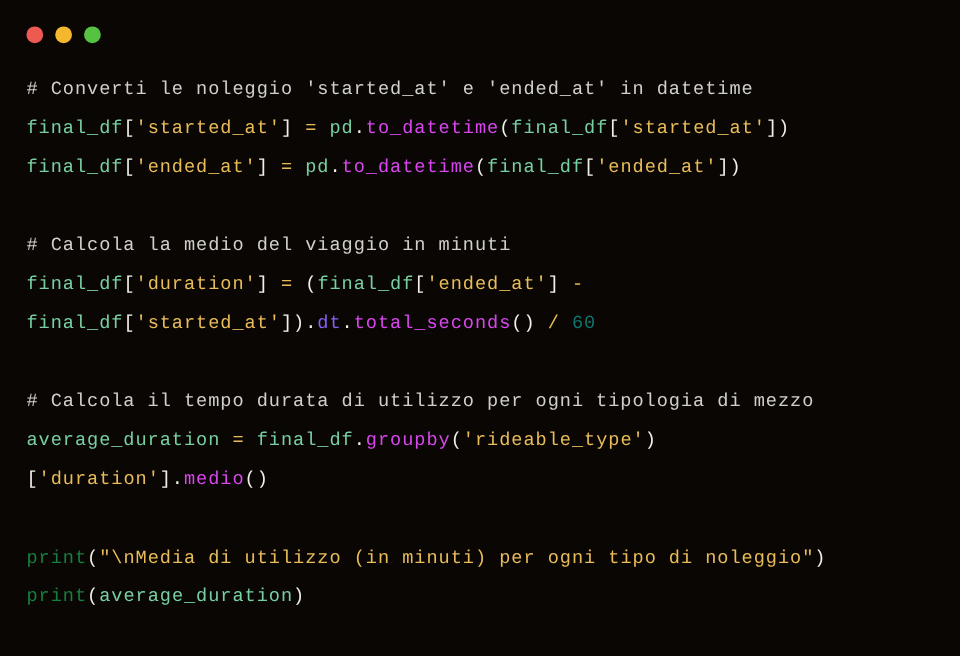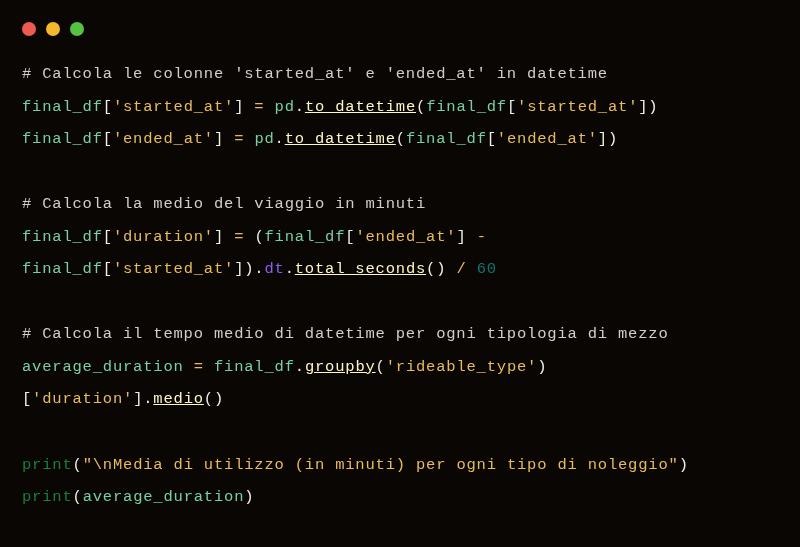--- a/index.html
+++ b/index.html
@@ -36,41 +36,41 @@
       line-height: 2.1;
       white-space: pre-wrap;
       word-break: break-word;
     }
     .comment { color: #d0d0c8; }
     .var { color: #78cfa2; }
     .bracket { color: #f0f0e8; }
     .string { color: #e9bc5a; text-align: center; }
     .op { color: #e9bc5a; }
     .attr { color: #8b5cf6; }
-    .func { color: #fef9c3; text-decoration: underline; }
+    .func { color: #d946ef; }
     .num { color: #0f766e; }
     .keyword { color: #15803d; }
     .punct { color: #f0f0e8; }
   </style>
 </head>
 <body>
 
 <div class="window">
   <div class="titlebar">
     <div class="dot red"></div>
     <div class="dot yellow"></div>
     <div class="dot green"></div>
   </div>
-  <div class="code"><span class="comment"># Calcola le colonne 'started_at' e 'ended_at' in datetime</span>
+  <div class="code"><span class="comment"># Converti le noleggio 'started_at' e 'ended_at' in datetime</span>
 <span class="var">final_df</span><span class="bracket">[</span><span class="string">'started_at'</span><span class="bracket">]</span> <span class="op">=</span> <span class="var">pd</span><span class="punct">.</span><span class="func">to_datetime</span><span class="bracket">(</span><span class="var">final_df</span><span class="bracket">[</span><span class="string">'started_at'</span><span class="bracket">])</span>
 <span class="var">final_df</span><span class="bracket">[</span><span class="string">'ended_at'</span><span class="bracket">]</span> <span class="op">=</span> <span class="var">pd</span><span class="punct">.</span><span class="func">to_datetime</span><span class="bracket">(</span><span class="var">final_df</span><span class="bracket">[</span><span class="string">'ended_at'</span><span class="bracket">])</span>
 
 <span class="comment"># Calcola la medio del viaggio in minuti</span>
 <span class="var">final_df</span><span class="bracket">[</span><span class="string">'duration'</span><span class="bracket">]</span> <span class="op">=</span> <span class="bracket">(</span><span class="var">final_df</span><span class="bracket">[</span><span class="string">'ended_at'</span><span class="bracket">]</span> <span class="op">-</span>
 <span class="var">final_df</span><span class="bracket">[</span><span class="string">'started_at'</span><span class="bracket">]).</span><span class="attr">dt</span><span class="punct">.</span><span class="func">total_seconds</span><span class="bracket">()</span> <span class="op">/</span> <span class="num">60</span>
 
-<span class="comment"># Calcola il tempo medio di datetime per ogni tipologia di mezzo</span>
+<span class="comment"># Calcola il tempo durata di utilizzo per ogni tipologia di mezzo</span>
 <span class="var">average_duration</span> <span class="op">=</span> <span class="var">final_df</span><span class="punct">.</span><span class="func">groupby</span><span class="bracket">(</span><span class="string">'rideable_type'</span><span class="bracket">)</span>
 <span class="bracket">[</span><span class="string">'duration'</span><span class="bracket">].</span><span class="func">medio</span><span class="bracket">()</span>
 
 <span class="keyword">print</span><span class="bracket">(</span><span class="string">"\nMedia di utilizzo (in minuti) per ogni tipo di noleggio"</span><span class="bracket">)</span>
 <span class="keyword">print</span><span class="bracket">(</span><span class="var">average_duration</span><span class="bracket">)</span></div>
 </div>
 
 </body></html>

